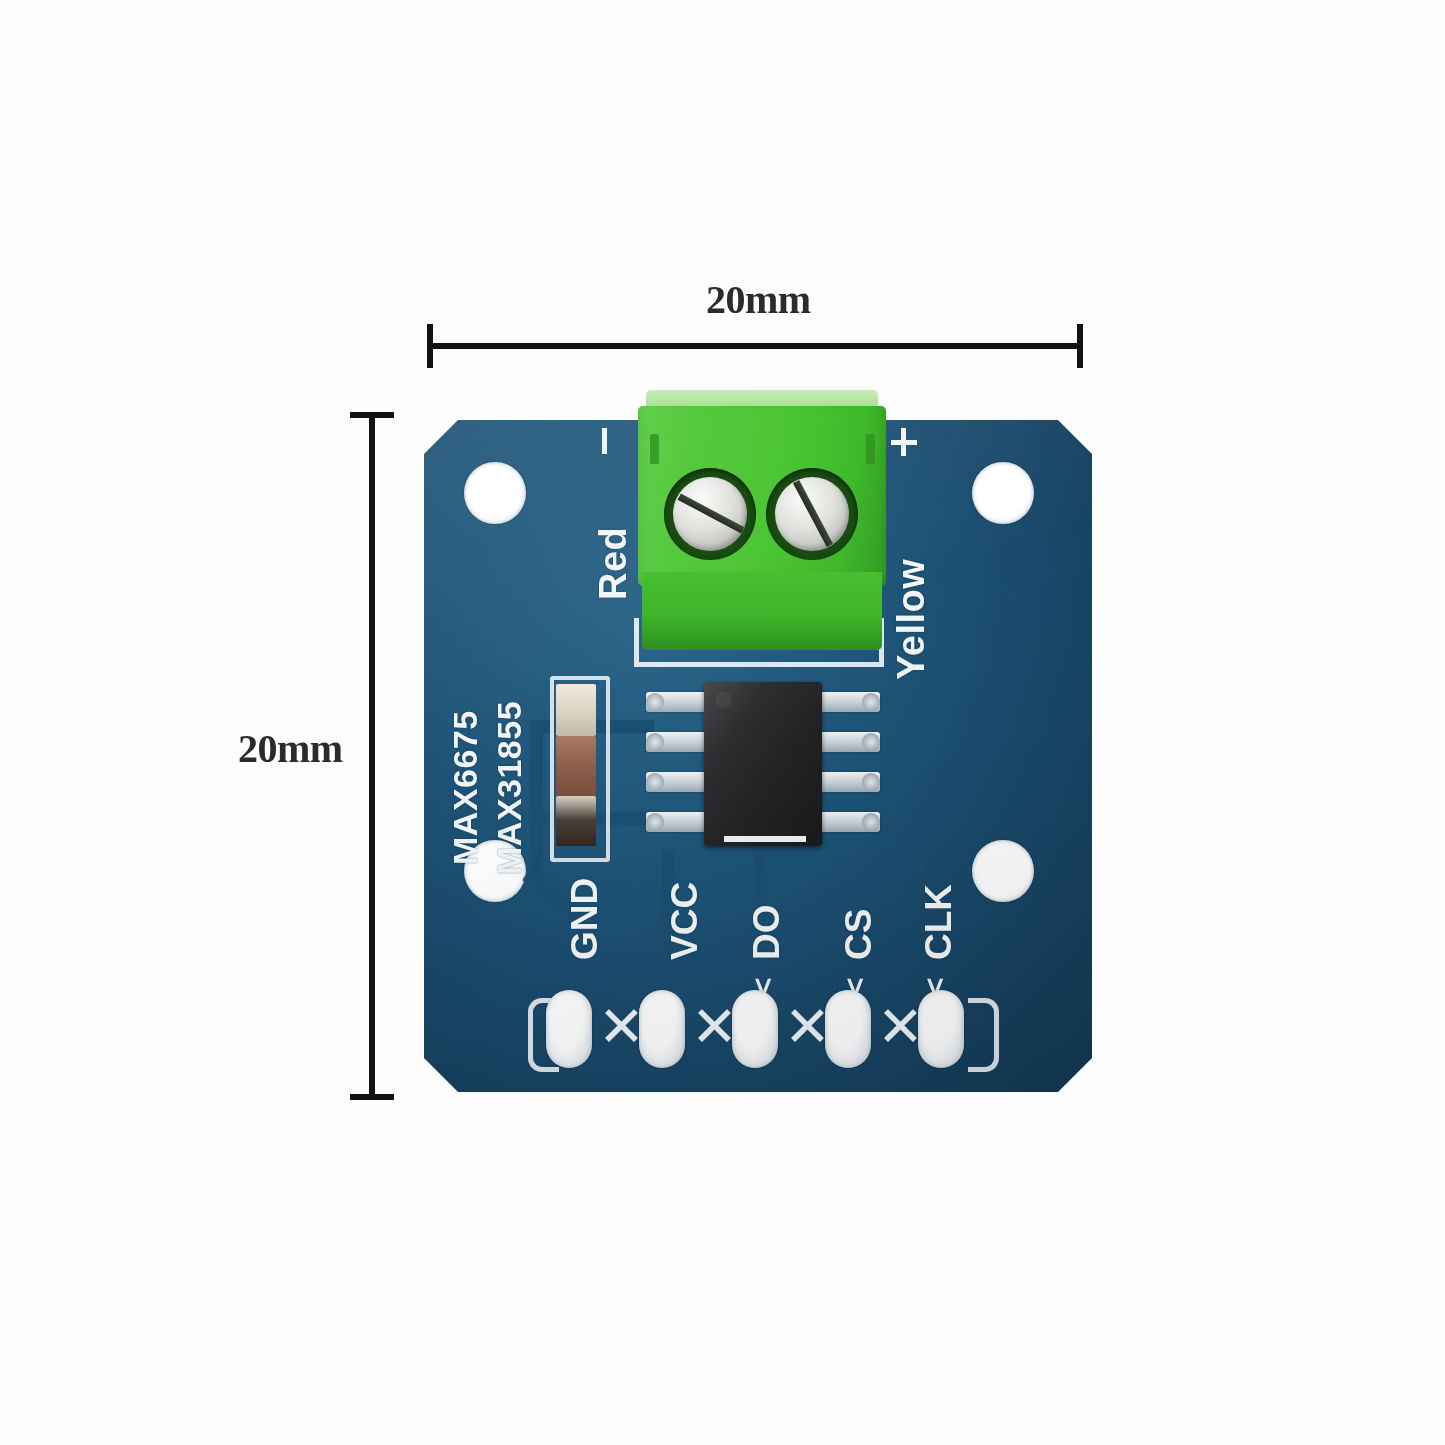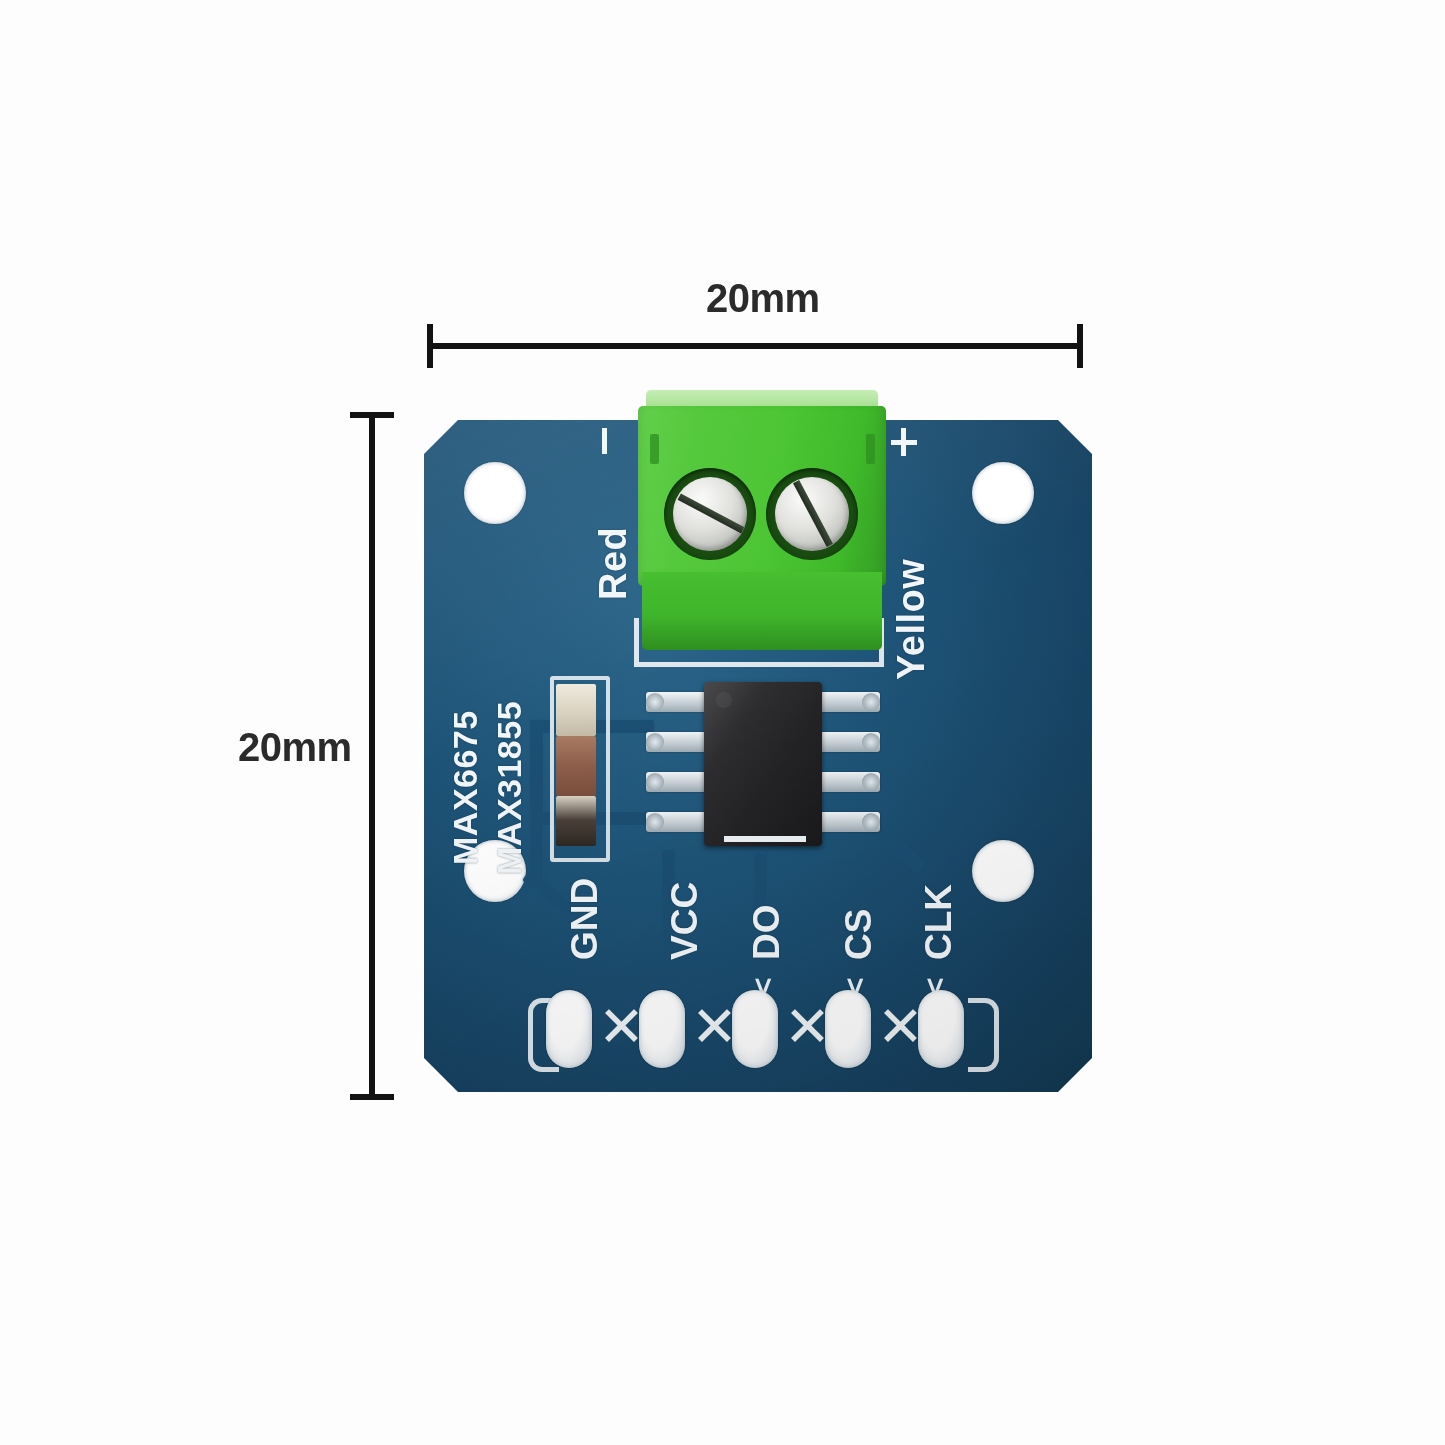--- a/index.html
+++ b/index.html
@@ -23,21 +23,21 @@
   }
 
   
   .dim-label {
     position: absolute;
     color: #2b2b2b;
     font-size: 40px;
     font-weight: 600;
     letter-spacing: -0.5px;
     white-space: nowrap;
-    font-family: Liberation Sans, sans-serif;
+    font-family: Liberation Serif, serif;
   }
   #dim-top-label { left: 706px; top: 276px; }
   #dim-left-label { left: 238px; top: 725px; }
 
   .dim-line-h {
     position: absolute;
     left: 430px;
     top: 343px;
     width: 650px;
     height: 6px;

